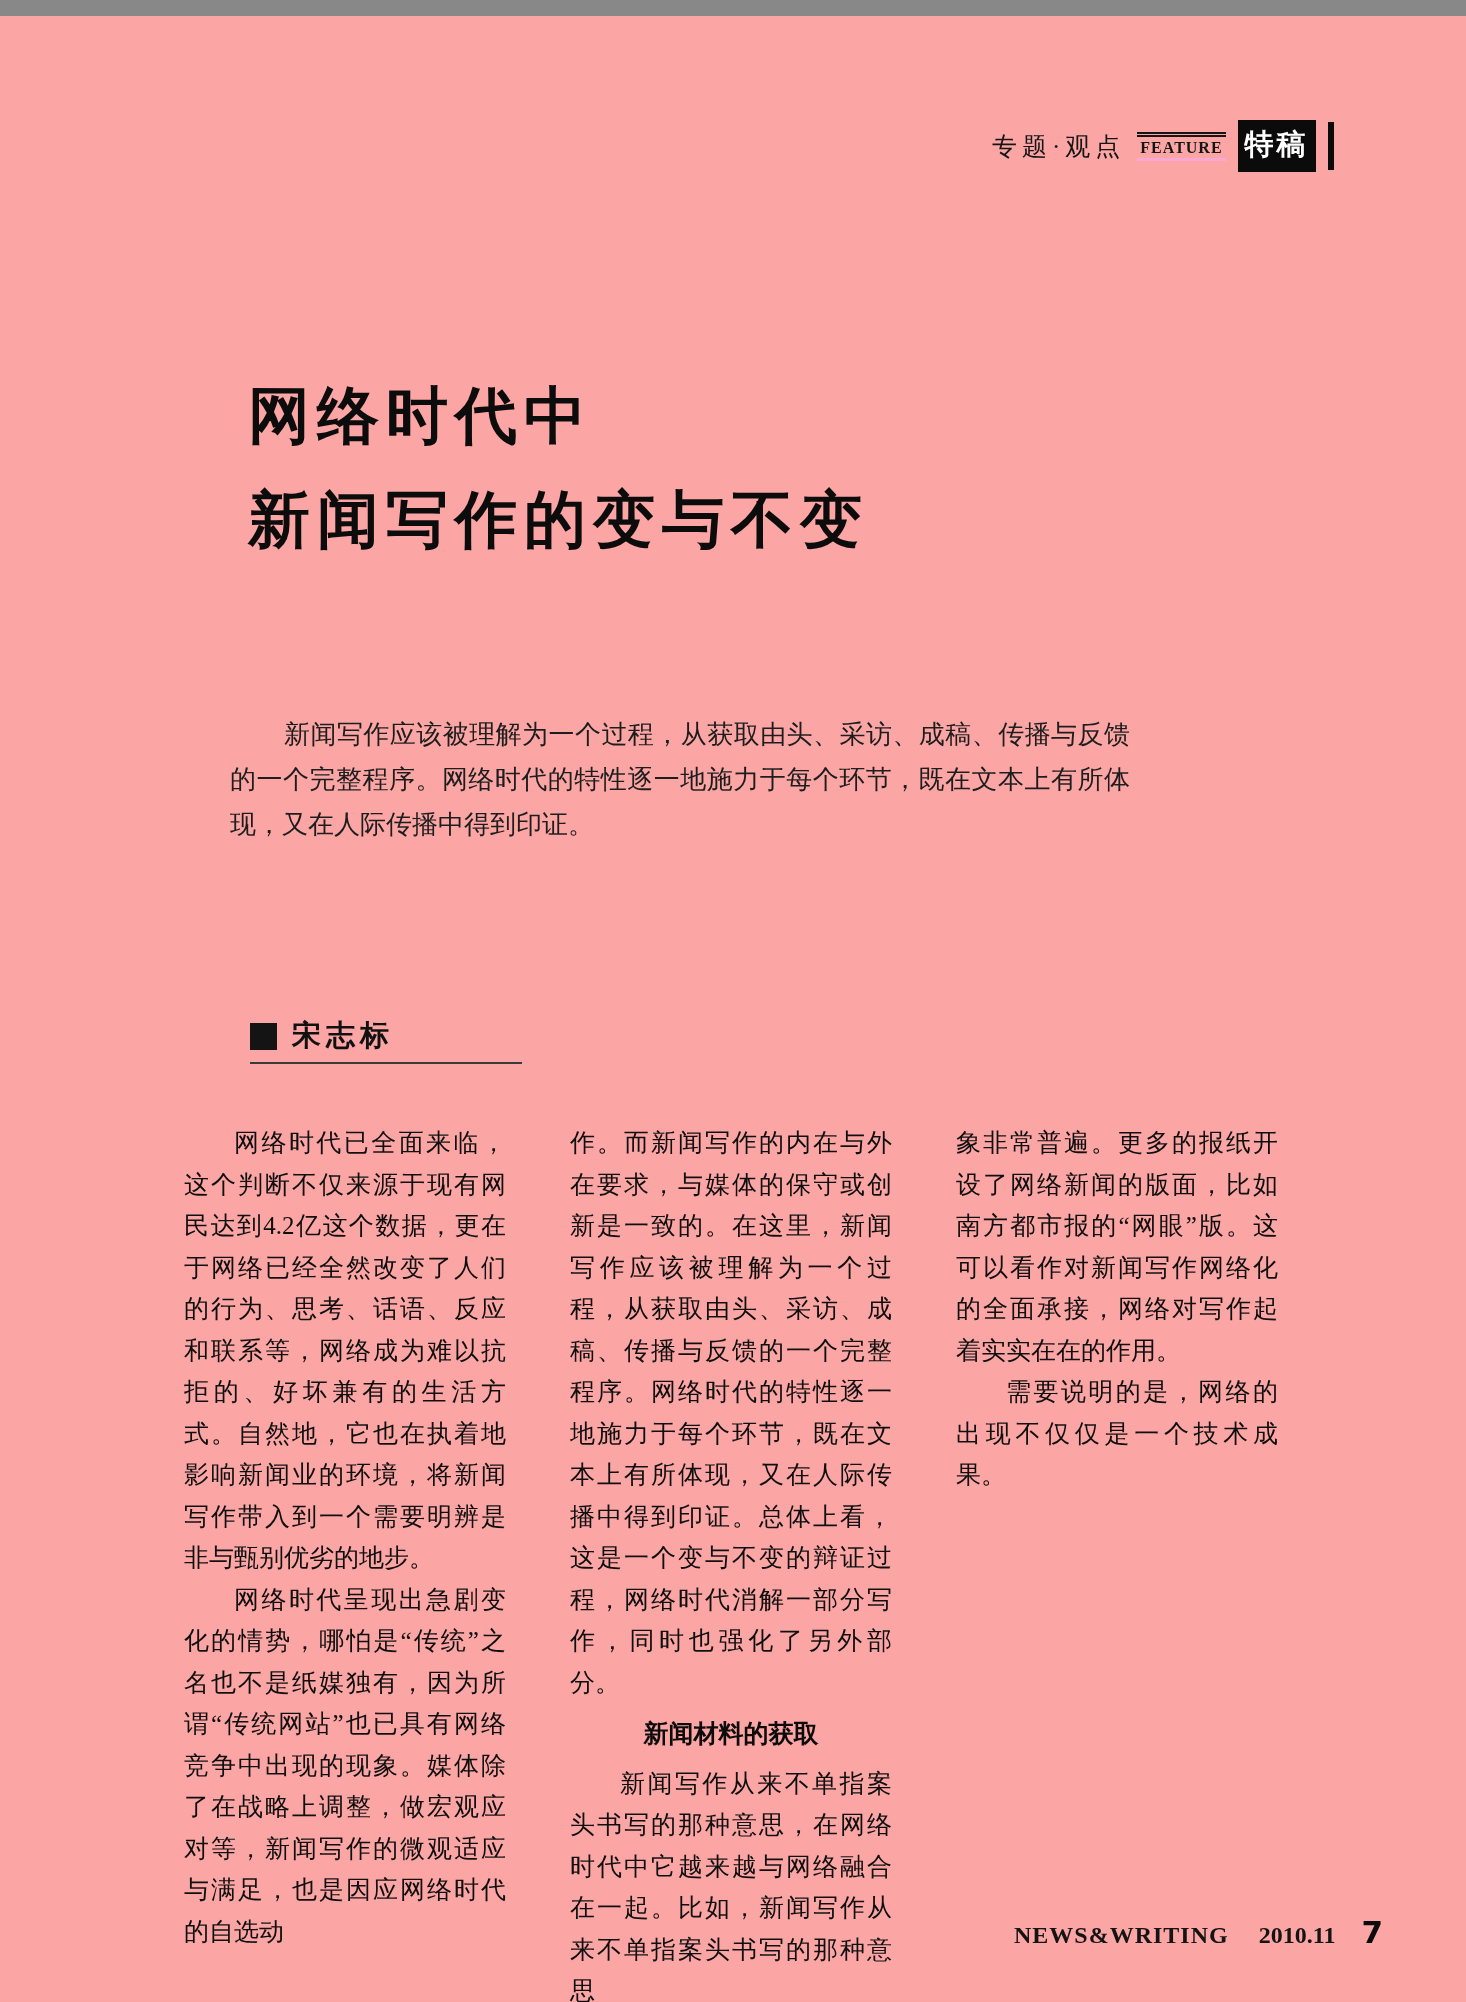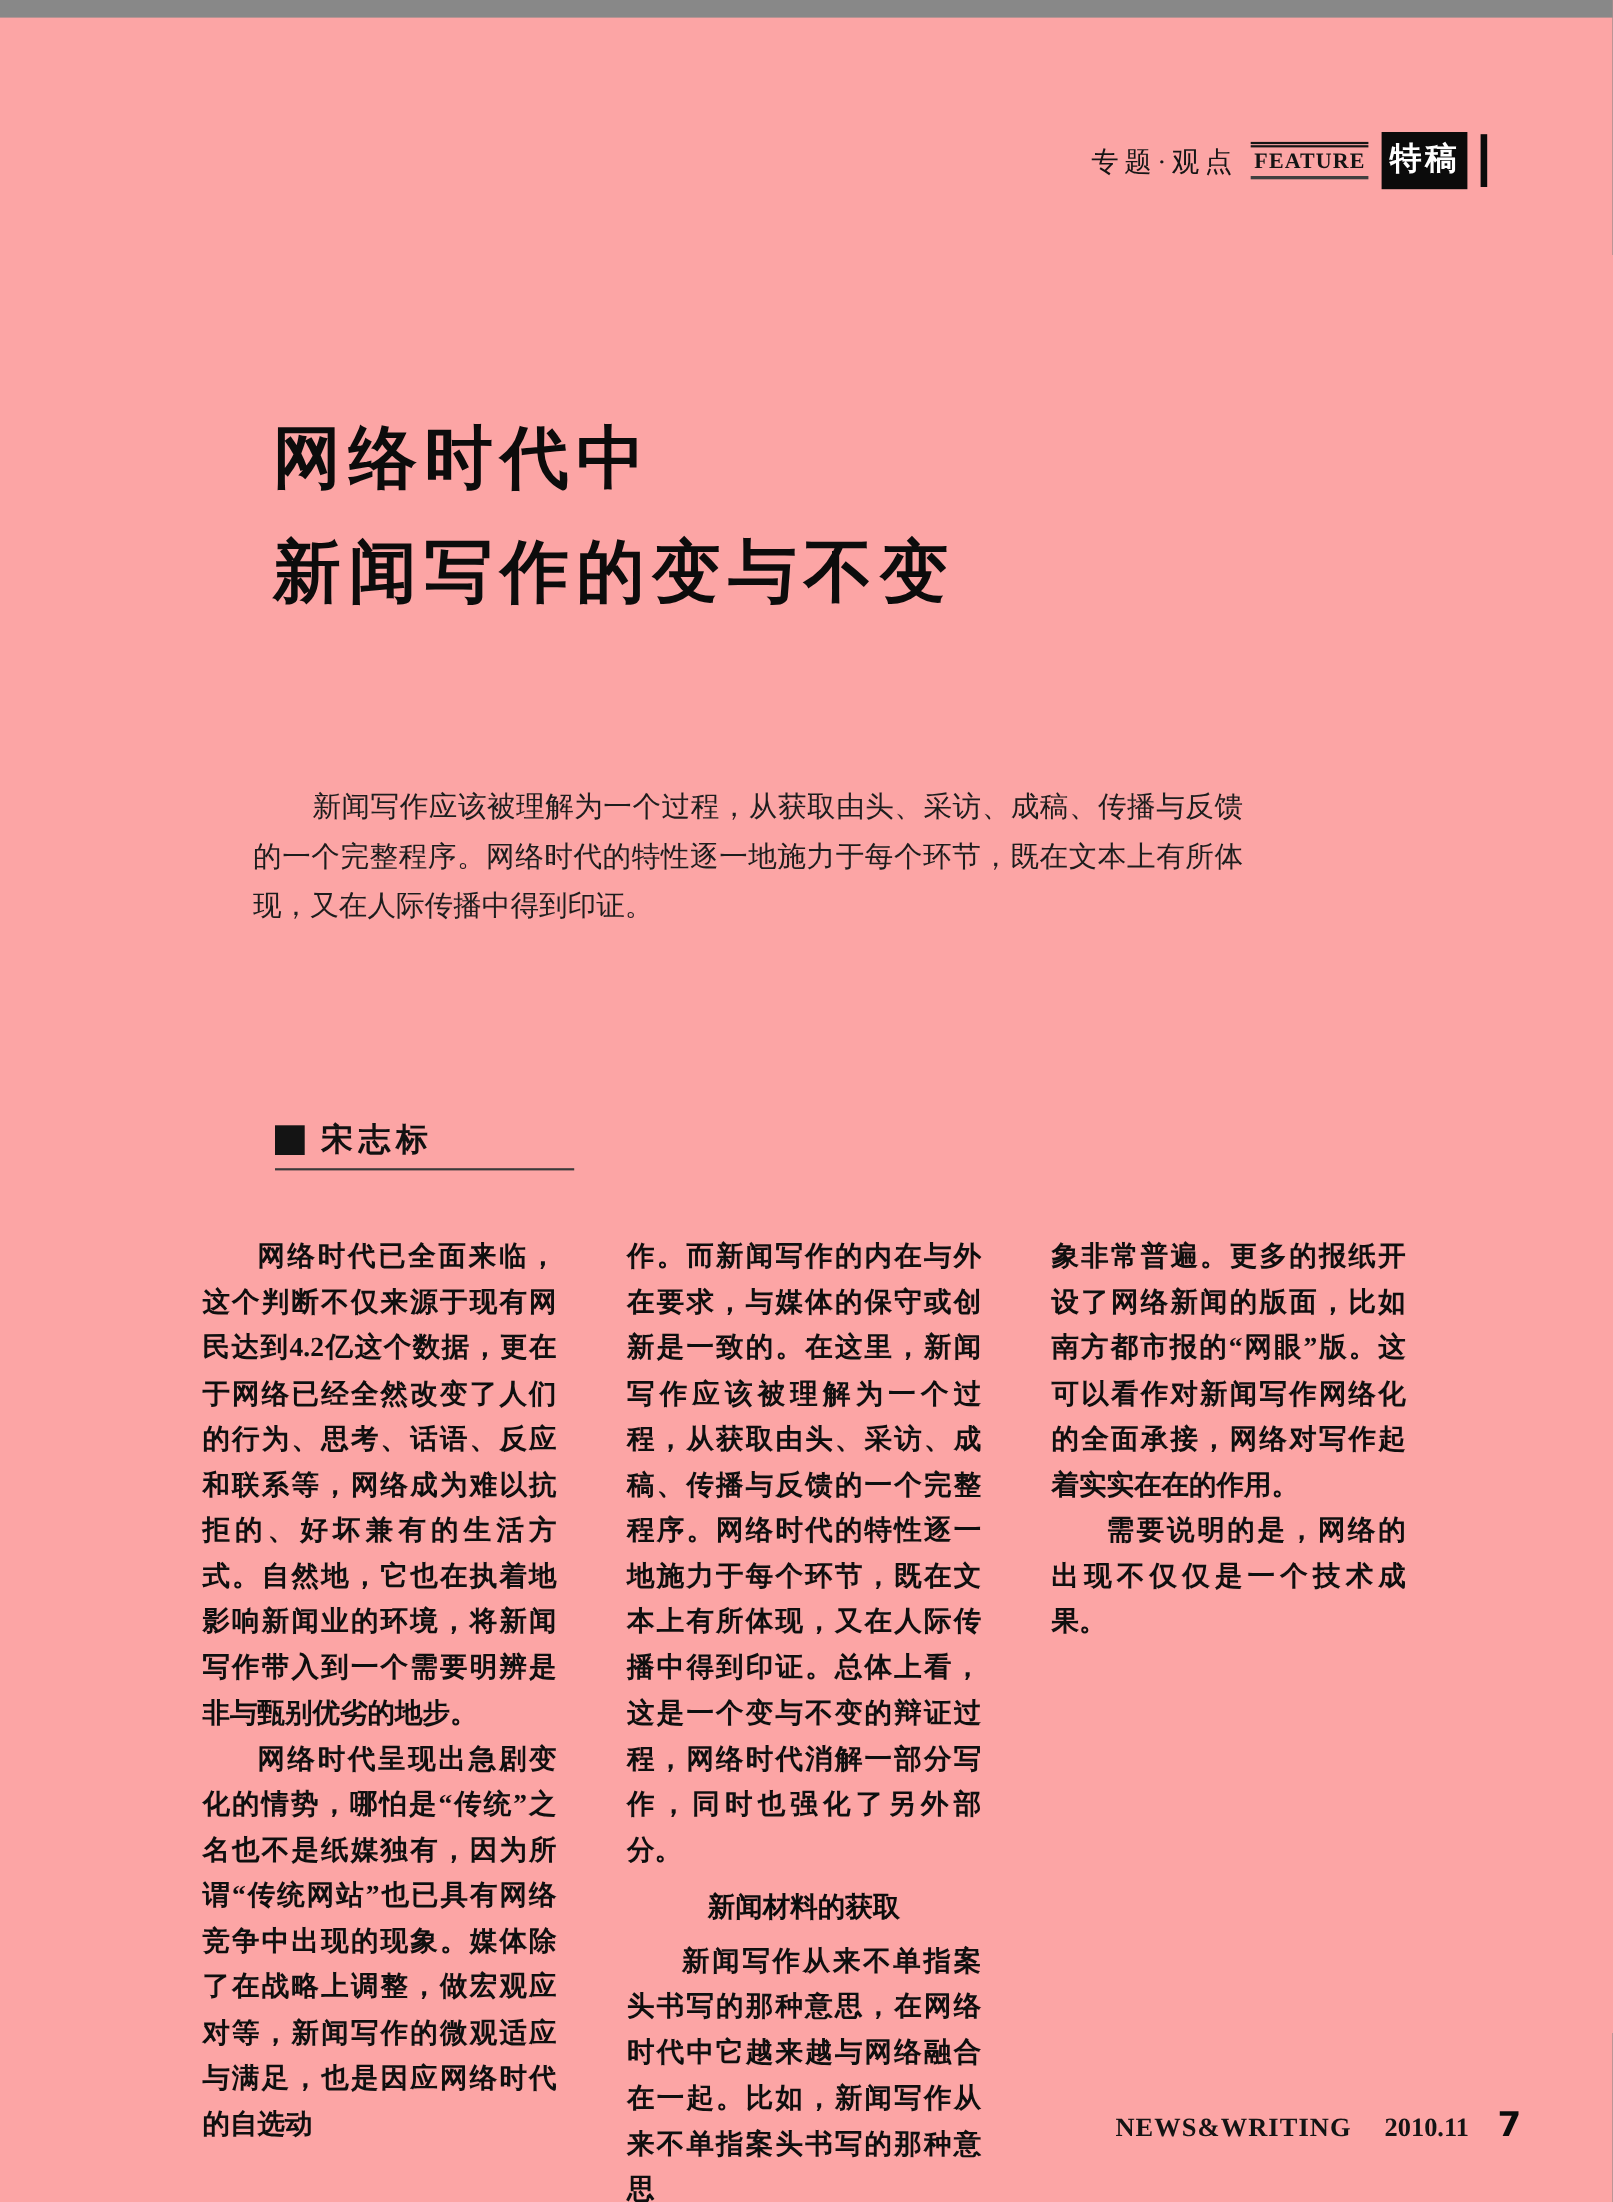--- a/index.html
+++ b/index.html
@@ -18,23 +18,23 @@
     position:absolute; top:104px; left:992px;
     display:flex; align-items:center; gap:12px;
   }
   .header-topic {
     font-family:"Liberation Serif", serif;
     font-size:25px; letter-spacing:5px; color:#151515;
     white-space:nowrap;
   }
   .header-feature {
     font-family:"Liberation Serif", serif;
-    font-weight:bold; font-size:20px; letter-spacing:1px; color:#151515;
+    font-weight:bold; font-size:16px; letter-spacing:1px; color:#151515;
     border-top:5px double #151515;
-    border-bottom:3px solid #404040;
+    border-bottom:3px solid #f9a8d4;
     padding:2px 3px 1px;
     white-space:nowrap;
   }
   .header-badge {
     background:#0b0b0b; color:#ffffff;
     font-family:"DejaVu Sans", sans-serif;
     font-weight:bold; font-size:29px; letter-spacing:3px;
     padding:5px 7px 7px;
     white-space:nowrap;
   }
@@ -80,21 +80,21 @@
   .body {
     position:absolute; left:184px; top:1106px;
     display:flex; gap:64px;
   }
   .col {
     width:322px;
     font-family:"Liberation Serif", serif;
     font-size:25px; line-height:41.5px;
     text-align:justify; color:#0f0f0f;
   }
-  .col p { margin:0; text-indent:50px;font-weight:bold; }
+  .col p { margin:0; text-indent:50px; }
   .col p.cont { text-indent:0; }
   .subhead {
     font-family:"DejaVu Sans", sans-serif;
     font-weight:bold; font-size:25px;
     text-align:center; text-indent:0;
     margin:10px 0 8px;
     color:#0c0c0c;
   }
 
   

